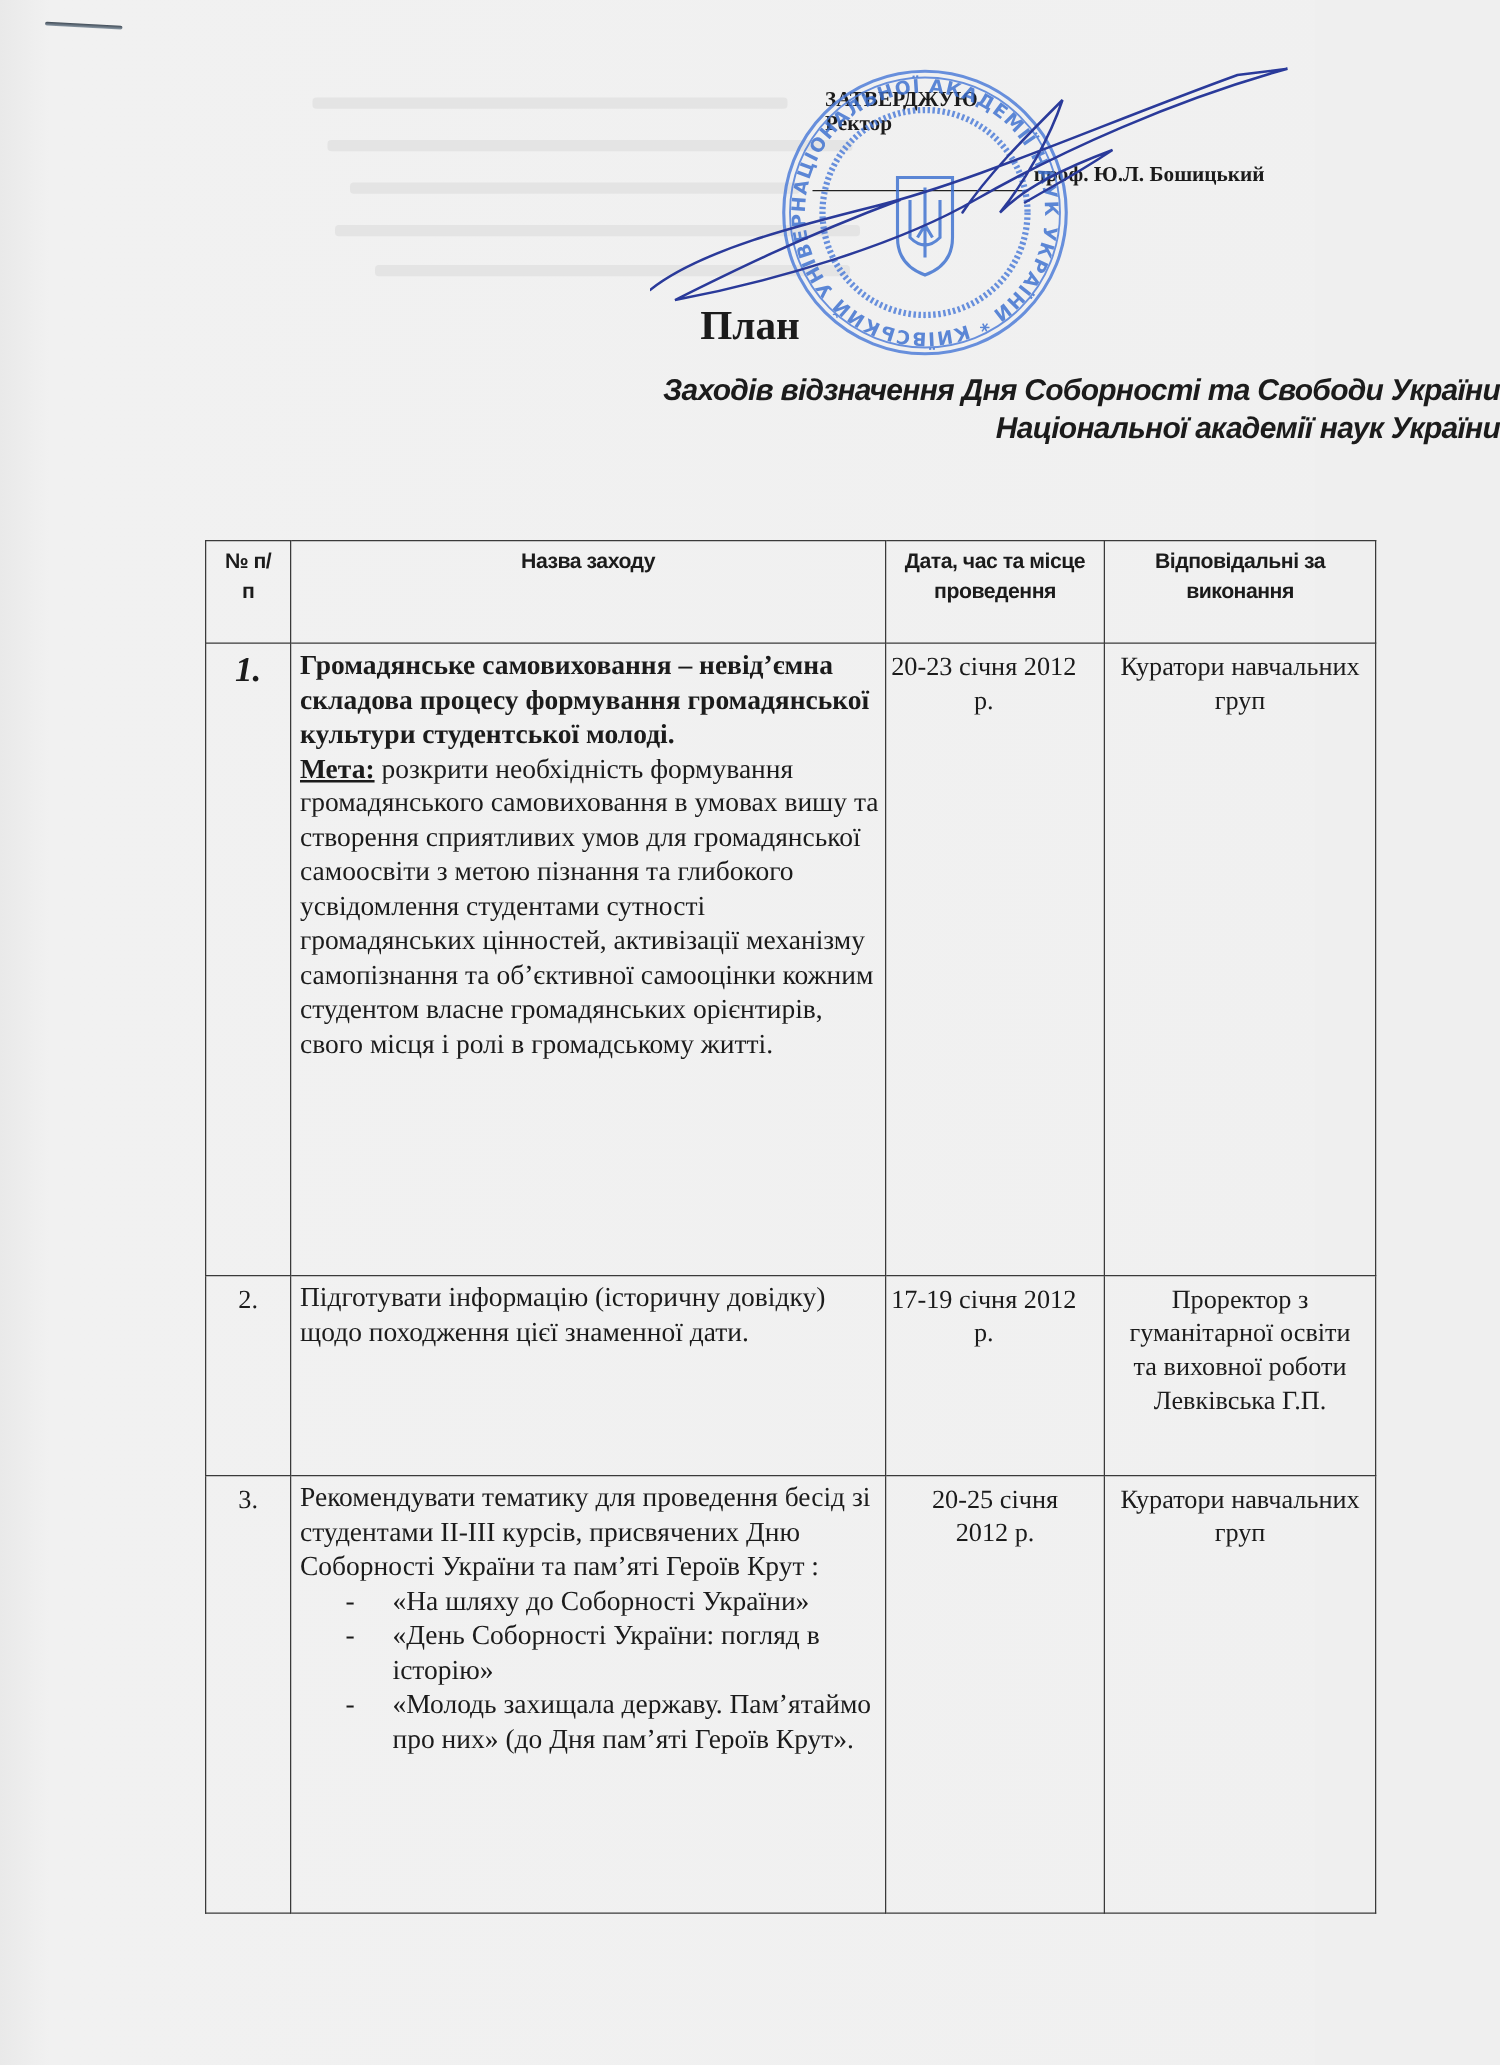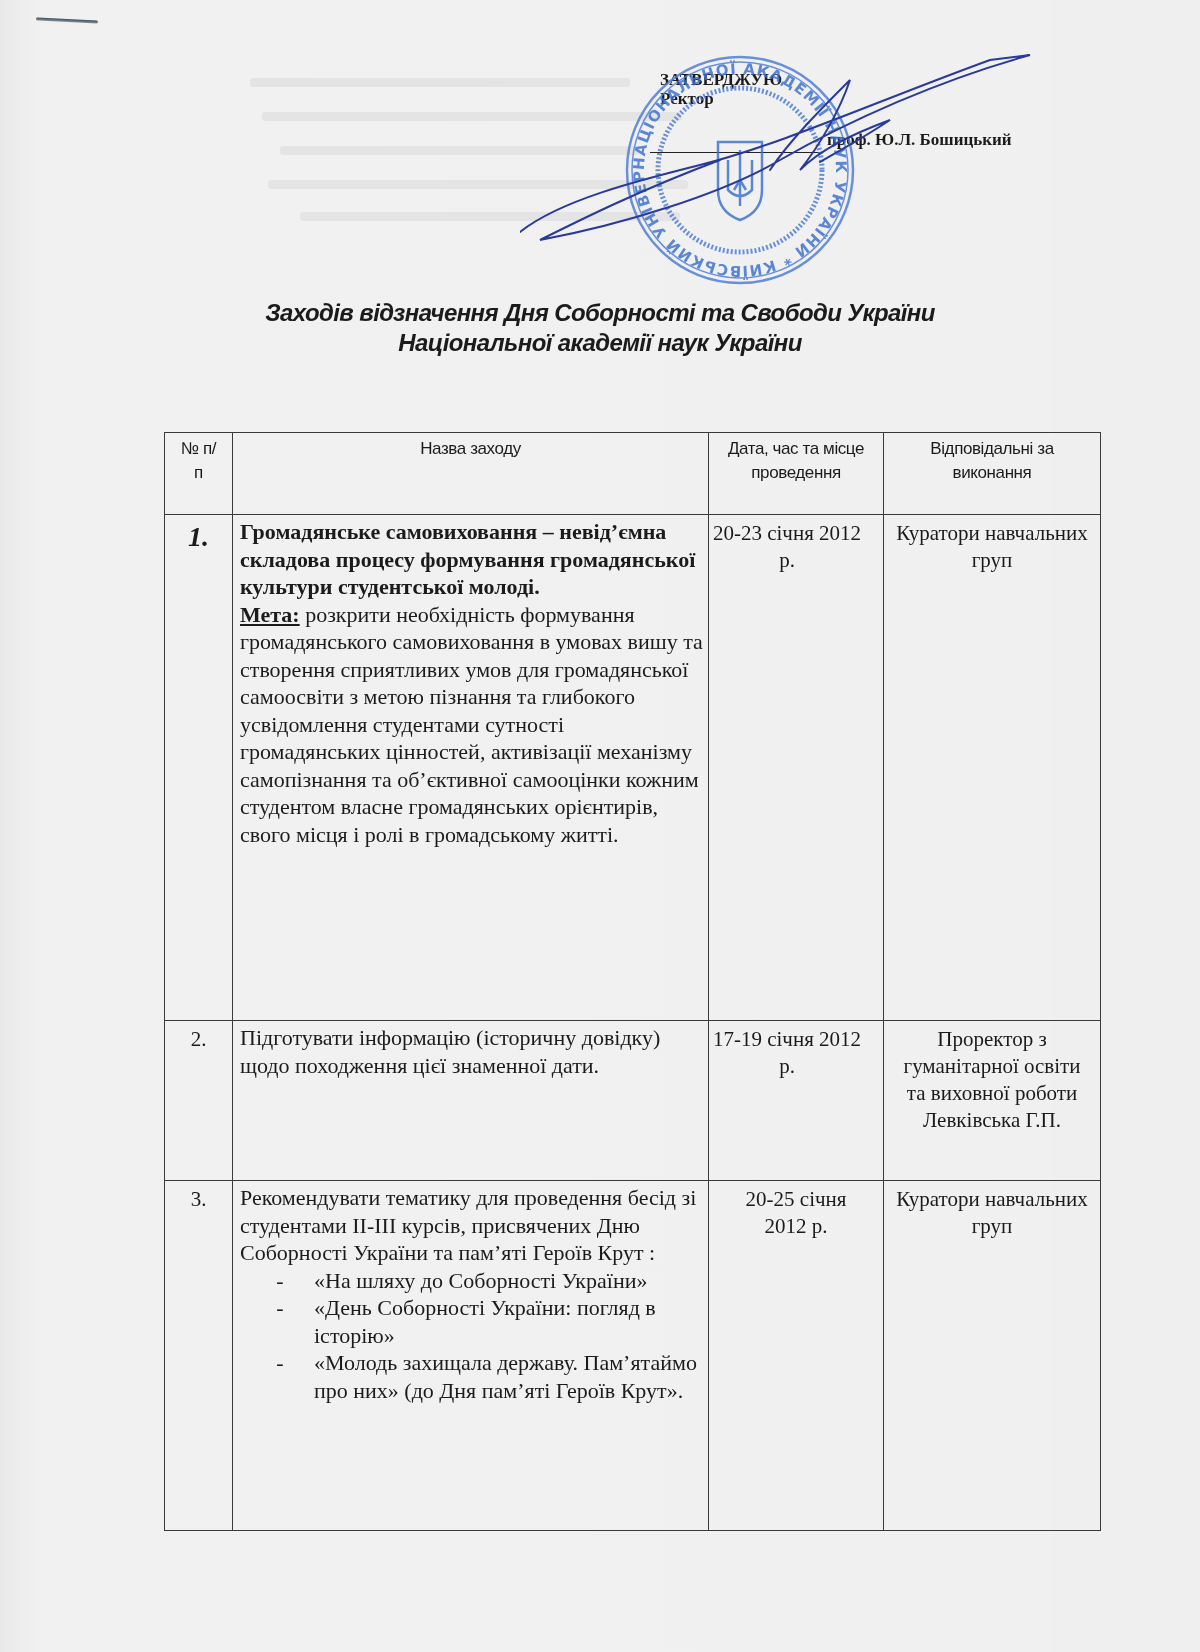--- a/index.html
+++ b/index.html
@@ -29,31 +29,31 @@
 
     .title-main {
       position: absolute; left: 0; width: 1200px; top: 243px; text-align: center;
       font-size: 33px; font-weight: bold; letter-spacing: 0px;
     }
     .subtitle {
       position: absolute; left: 0; width: 1200px; top: 298px; text-align: center;
       font-size: 24px; font-style: italic; font-weight: bold; line-height: 30px;
       font-family: "Liberation Sans Narrow", "Liberation Sans", sans-serif;
     }
-    .subtitle span { display: block; letter-spacing: -0.6px; }
+    .subtitle span { display: block; letter-spacing: -0.6px; text-align: right; }
 
     table.plan {
       position: absolute; left: 164px; top: 432px; border-collapse: collapse;
       width: 937px; table-layout: fixed; background: transparent;
     }
     table.plan td, table.plan th {
       border: 1.5px solid #3a3a3a; vertical-align: top; padding: 0;
     }
     table.plan th {
-      font-weight: normal; font-size: 17px; line-height: 24px; text-align: center;
+      font-weight: bold; font-size: 17px; line-height: 24px; text-align: center;
       padding-top: 4px;
       font-family: "Liberation Sans", sans-serif; letter-spacing: -0.4px; transform-origin: center;
     }
     .c1 { width: 68px; } .c2 { width: 476px; } .c3 { width: 175px; } .c4 { width: 217px; }
     tr.h { height: 82px; }
     tr.r1 { height: 506px; } tr.r2 { height: 160px; } tr.r3 { height: 350px; }
     .num { text-align: center; font-size: 21px; padding-top: 6px !important; }
     .num.italic { font-style: italic; font-weight: bold; font-size: 28px; }
     .name { font-size: 22px; line-height: 27.5px; padding: 3px 4px 0 7px !important; font-family: Liberation Serif, serif; }
     .name .bold { font-weight: bold; display: block; }
@@ -79,20 +79,21 @@
   <div class="bleed" style="top:180px;left:268px;width:420px;"></div>
   <div class="bleed" style="top:212px;left:300px;width:380px;"></div>
 
   <div class="approve">
     <span class="line1">ЗАТВЕРДЖУЮ</span>
     <span class="line2">Ректор</span>
   </div>
   <div class="sig-line"></div>
   <div class="approve-name">проф. Ю.Л. Бошицький</div>
 
+  <div class="title-main">План</div>
   <div class="subtitle">
     <span>Заходів відзначення Дня Соборності та Свободи України</span>
     <span>Національної академії наук України</span>
   </div>
 
   <table class="plan">
     <colgroup>
         <col class="c1">
         <col class="c2">
         <col class="c3">

